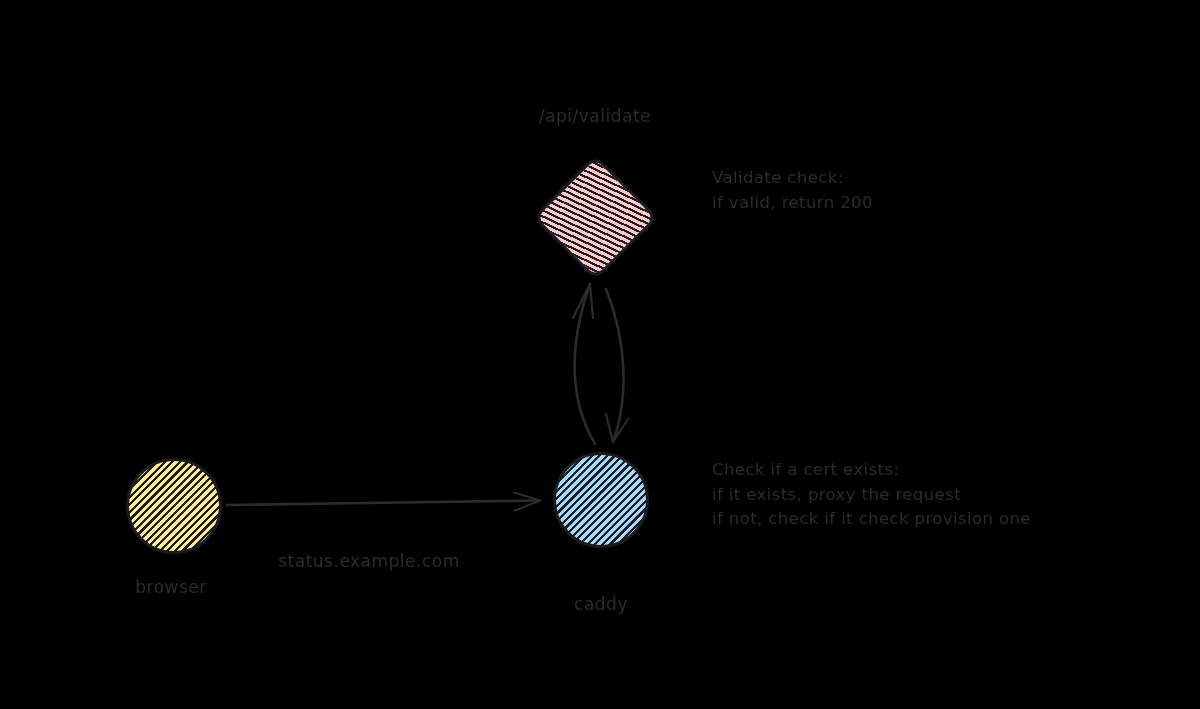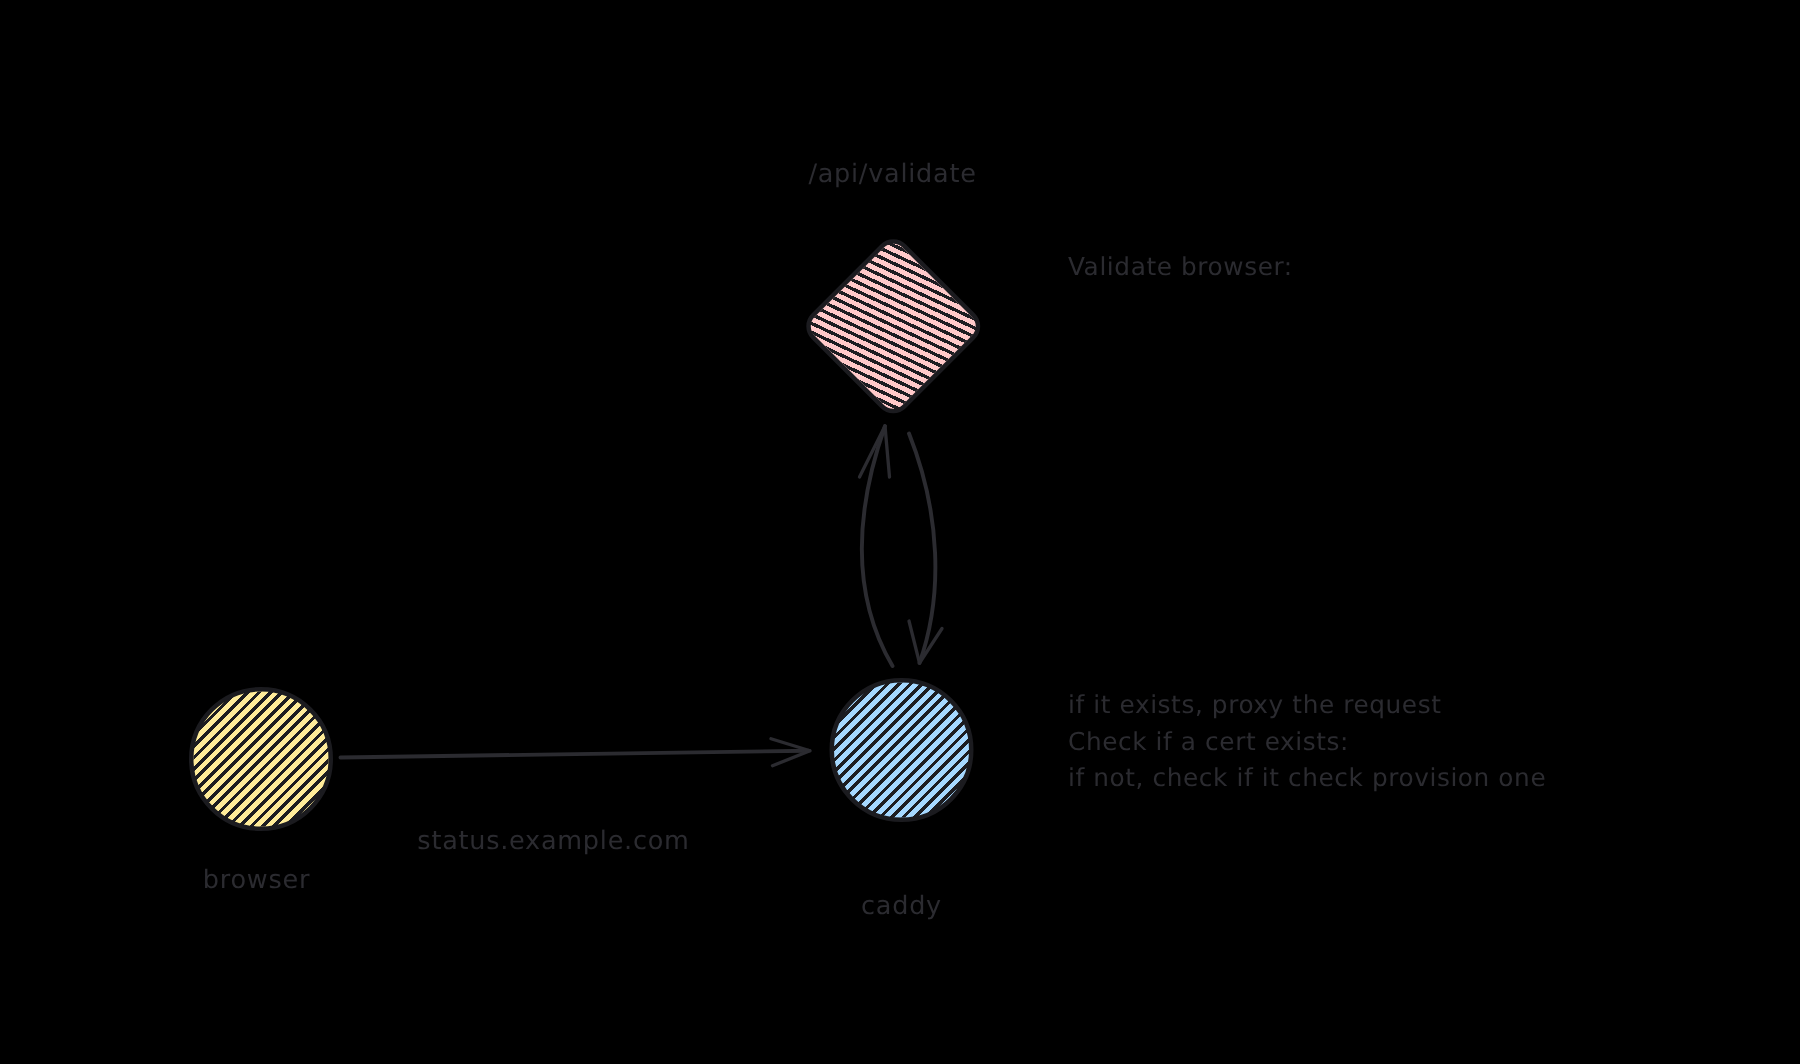--- a/index.html
+++ b/index.html
@@ -112,22 +112,23 @@
 
   <div class="label api-validate">/api/validate</div>
 
   <div class="label browser-lbl">browser</div>
 
   <div class="label caddy-lbl">caddy</div>
 
   <div class="label edge-lbl">status.example.com</div>
 
   <div class="note validate-note">
-    <div>Validate browser:</div>
+    <div>Validate check:</div>
+    <div>if valid, return 200</div>
   </div>
 
   <div class="note caddy-note">
+    <div>Check if a cert exists:</div>
     <div>if it exists, proxy the request</div>
-    <div>Check if a cert exists:</div>
     <div>if not, check if it check provision one</div>
   </div>
 
 </div>
 
 </body></html>

